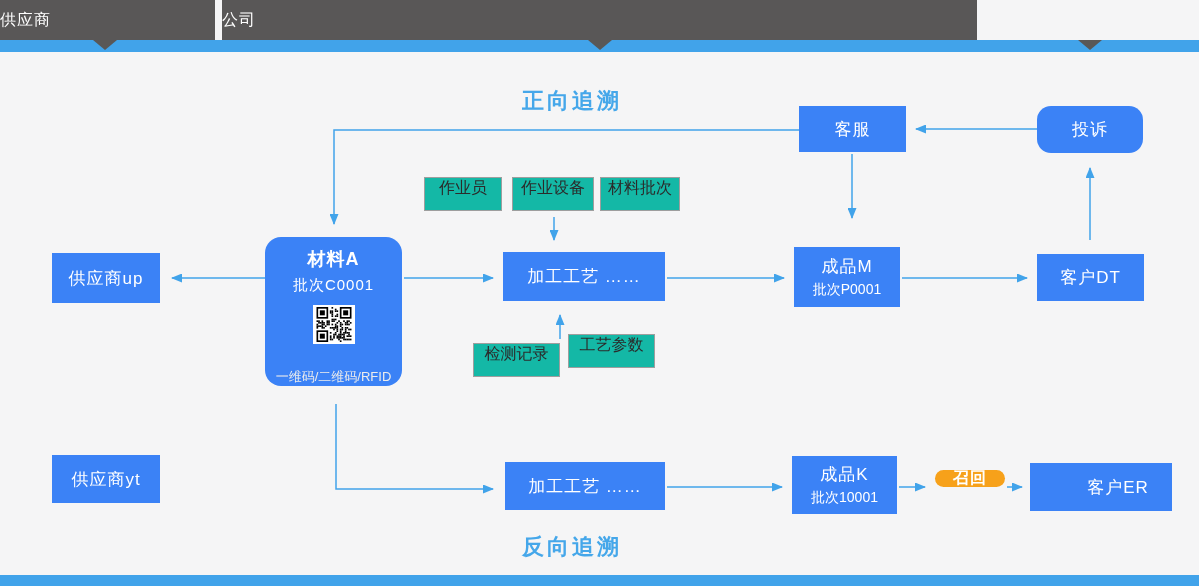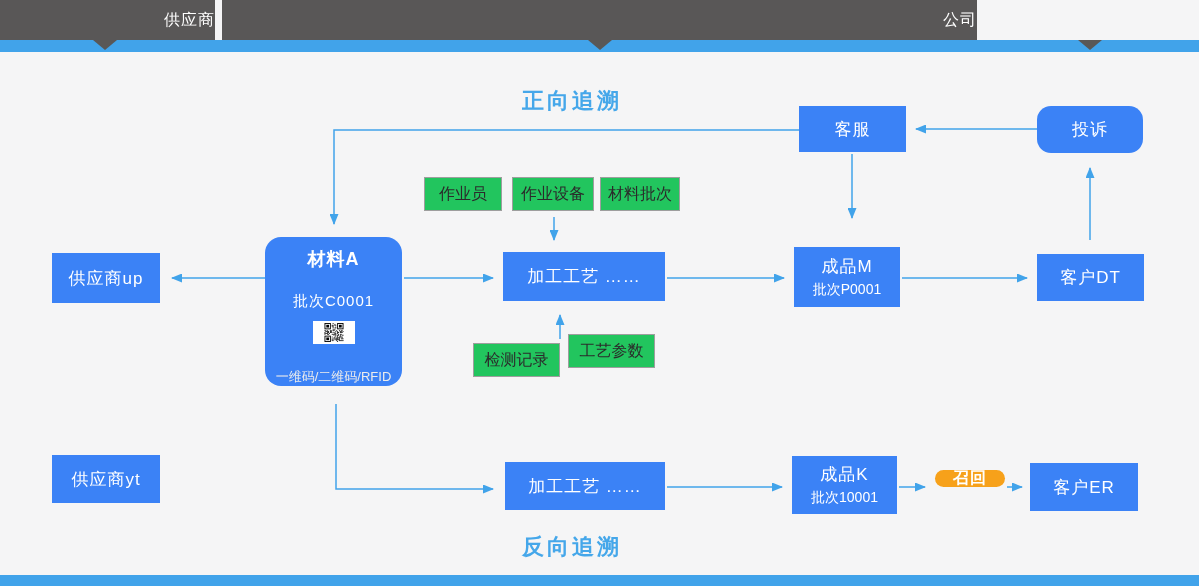--- a/index.html
+++ b/index.html
@@ -2,51 +2,51 @@
 <html><head>
 <meta charset="utf-8">
 <style>
   html,body{margin:0;padding:0;background:#e9e9eb;}
   .canvas{
     position:relative;width:1199px;height:586px;background:#f5f5f6;
     font-family:"Liberation Sans","DejaVu Sans",sans-serif;overflow:hidden;
   }
   .seg{
     position:absolute;top:0;height:40px;background:#595757;color:#ffffff;
-    display:flex;align-items:center;justify-content:flex-end;font-size:16px;letter-spacing:1px;
+    display:flex;align-items:center;justify-content:flex-start;font-size:16px;letter-spacing:1px;
   }
   .bluebar{position:absolute;left:0;width:1199px;background:#41a3ea;}
   .tri{
     position:absolute;top:40px;width:0;height:0;
     border-left:12px solid transparent;border-right:12px solid transparent;
     border-top:10px solid #595757;
   }
   .title{
     position:absolute;width:200px;text-align:center;color:#45a7ea;
     font-size:22px;font-weight:bold;letter-spacing:3px;
   }
   .gbox{
     position:absolute;background:#3b82f6;color:#ffffff;
     display:flex;align-items:center;justify-content:center;
     font-size:17px;letter-spacing:1px;
   }
   .gbox.col{flex-direction:column;justify-content:center;gap:3px;}
   .gbox .sub{font-size:14px;letter-spacing:0;}
   .tag{
-    position:absolute;background:#22c55e;border:1px solid #9e9e9e;color:#2b2b2b;
-    display:flex;align-items:center;justify-content:center;font-size:16px;
+    position:absolute;background:#14b8a6;border:1px solid #9e9e9e;color:#2b2b2b;
+    display:flex;justify-content:center;font-size:16px;
   }
   .pill{
     position:absolute;background:#f7a11a;color:#ffffff;border-radius:16px;
     display:flex;align-items:center;justify-content:center;font-size:16px;font-weight:bold;
     letter-spacing:1px;
   }
   .material{padding-top:10px;justify-content:flex-start;border-radius:16px;}
   .material .m-title{font-size:18px;font-weight:bold;letter-spacing:1px;}
-  .material .m-batch{font-size:15px;margin-top:18px;}
+  .material .m-batch{font-size:15px;margin-top:2px;}
   .material .qr{background:#ffffff;width:42px;height:42px;margin-top:7px;padding:2px;box-sizing:border-box;}
   .material .m-cap{font-size:13px;color:#ececec;margin-top:21px;letter-spacing:0;}
   .arrows{position:absolute;left:0;top:0;pointer-events:none;}
 </style>
 </head>
 <body>
 
 <div class="canvas">
 
   <div class="seg" style="left:0;width:215px;">
@@ -250,21 +250,21 @@
   <div class="gbox" style="left:505px;top:462px;width:160px;height:48px;">
     <span>加工工艺  ……</span>
   </div>
   <div class="gbox col" style="left:792px;top:456px;width:105px;height:58px;">
     <span>成品K</span>
     <span class="sub">批次10001</span>
   </div>
   <div class="pill" style="left:935px;top:470px;width:70px;height:17px;">
     <span>召回</span>
   </div>
-  <div class="gbox" style="left:1030px;top:463px;width:108px;height:48px;">
+  <div class="gbox" style="left:1030px;top:463px;width:108px;height:48px;padding-left:34px;">
     <span>客户ER</span>
   </div>
 
   <div class="tag" style="left:424px;top:177px;width:76px;height:32px;">
     <span>作业员</span>
   </div>
   <div class="tag" style="left:512px;top:177px;width:80px;height:32px;">
     <span>作业设备</span>
   </div>
   <div class="tag" style="left:600px;top:177px;width:78px;height:32px;font-family:Liberation Serif, serif;">

